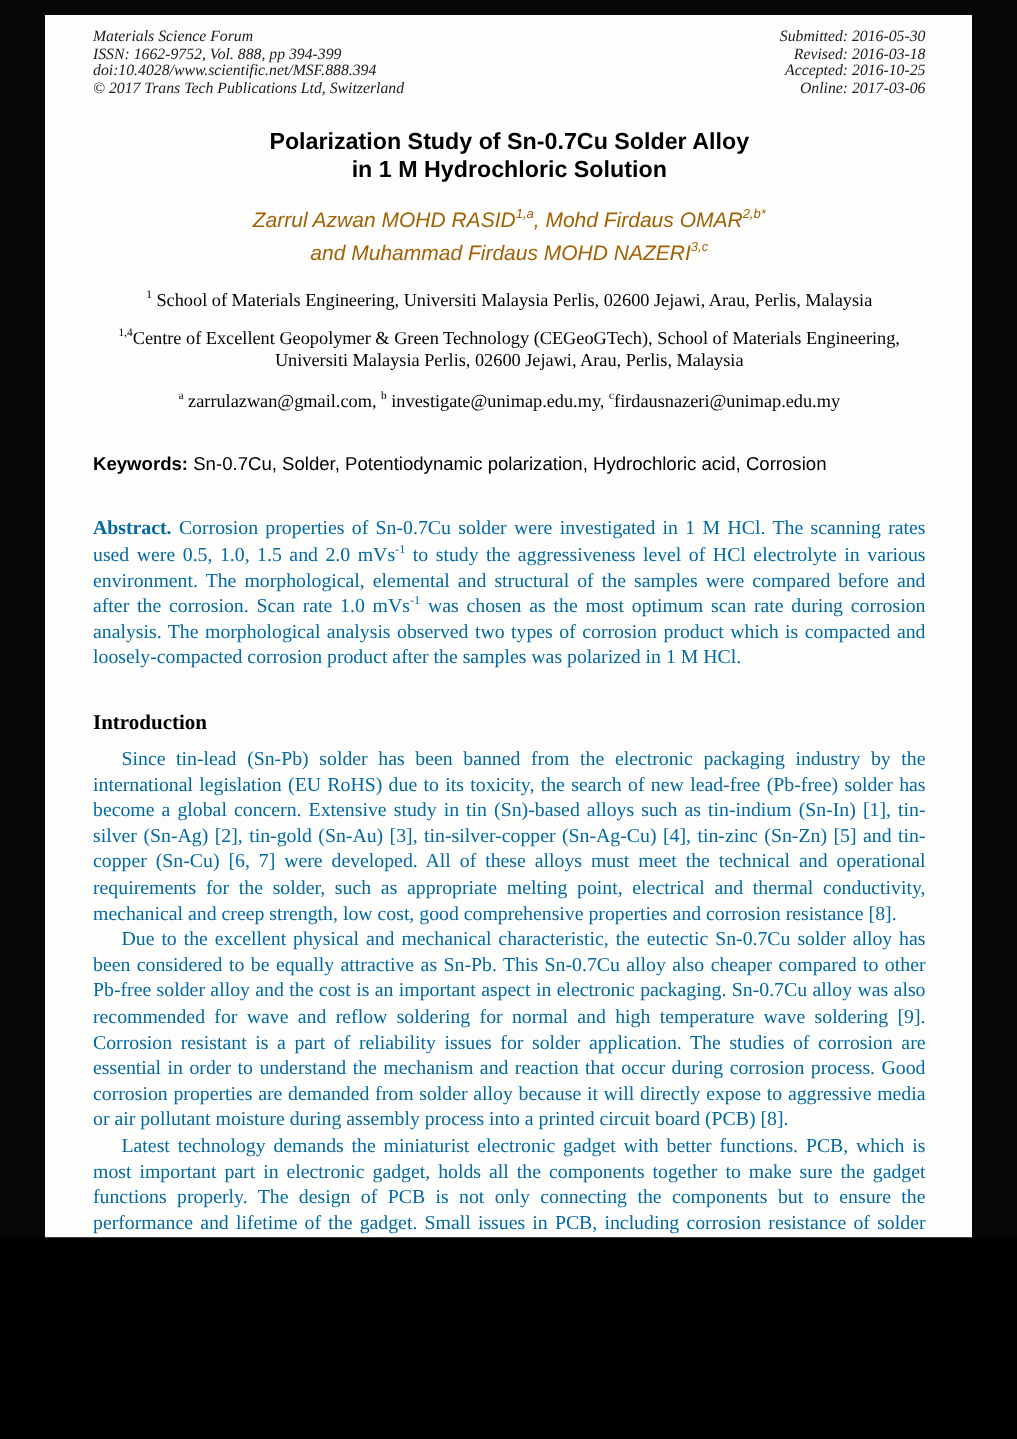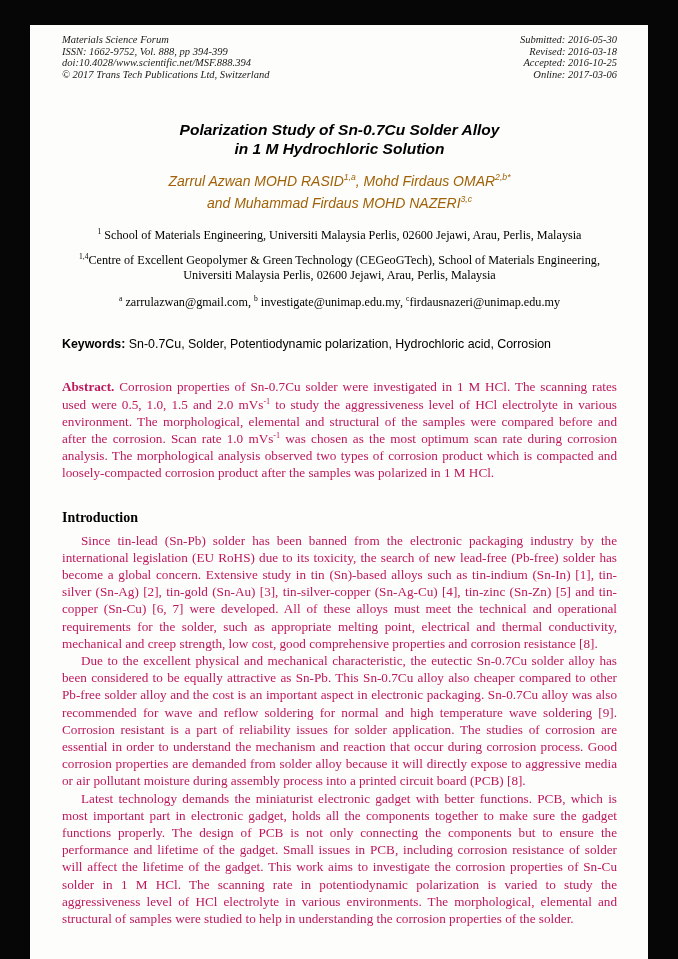--- a/index.html
+++ b/index.html
@@ -1,21 +1,21 @@
 <!DOCTYPE html>
 <html><head>
 <meta charset="utf-8">
 <style>
   * { margin: 0; padding: 0; box-sizing: border-box; }
   html, body { background: #000; }
   .canvas {
     width: 678px;
-    height: 959px;
+    height: 825px;
     background: #060606;
-    padding: 25px 30px;
+    padding: 10px 30px;
     overflow: hidden;
     position: relative;
   }
   .page {
     width: 618px;
     height: 939px;
     background: #fdfdfb;
     padding: 9px 31px 0 32px;
     font-family: "Liberation Serif", serif;
     color: #111;
@@ -25,28 +25,27 @@
     display: flex;
     justify-content: space-between;
     font-style: italic;
     font-size: 10.5px;
     line-height: 11.6px;
     color: #1a1a1a;
   }
   .header-right { text-align: right; }
   
   .title {
-    margin-top: 40px;
+    margin-top: 20px;
     text-align: center;
     font-family: "Liberation Sans", sans-serif;
     font-weight: bold;
     font-size: 15.5px;
     line-height: 19px;
     color: #000;
-    font-style: italic;
   }
   
   .authors {
     margin-top: 12px;
     text-align: center;
     font-family: "Liberation Sans", sans-serif;
     font-size: 14px;
     line-height: 22px;
     color: #a16207;
     font-style: italic;
@@ -70,21 +69,21 @@
     font-size: 12.4px;
     line-height: 16px;
     color: #000;
   }
   .keywords b { font-weight: bold; }
   
   .body-text {
     font-size: 13.2px;
     line-height: 17.2px;
     text-align: justify;
-    color: #be185d;
+    color: #0369a1;
   }
   .abstract { margin-top: 26px; }
   .section-heading {
     margin-top: 28px;
     font-weight: bold;
     font-size: 14px;
     color: #000;
   }
   .intro-para { text-indent: 19px; }
   .first-para { margin-top: 6px; }

